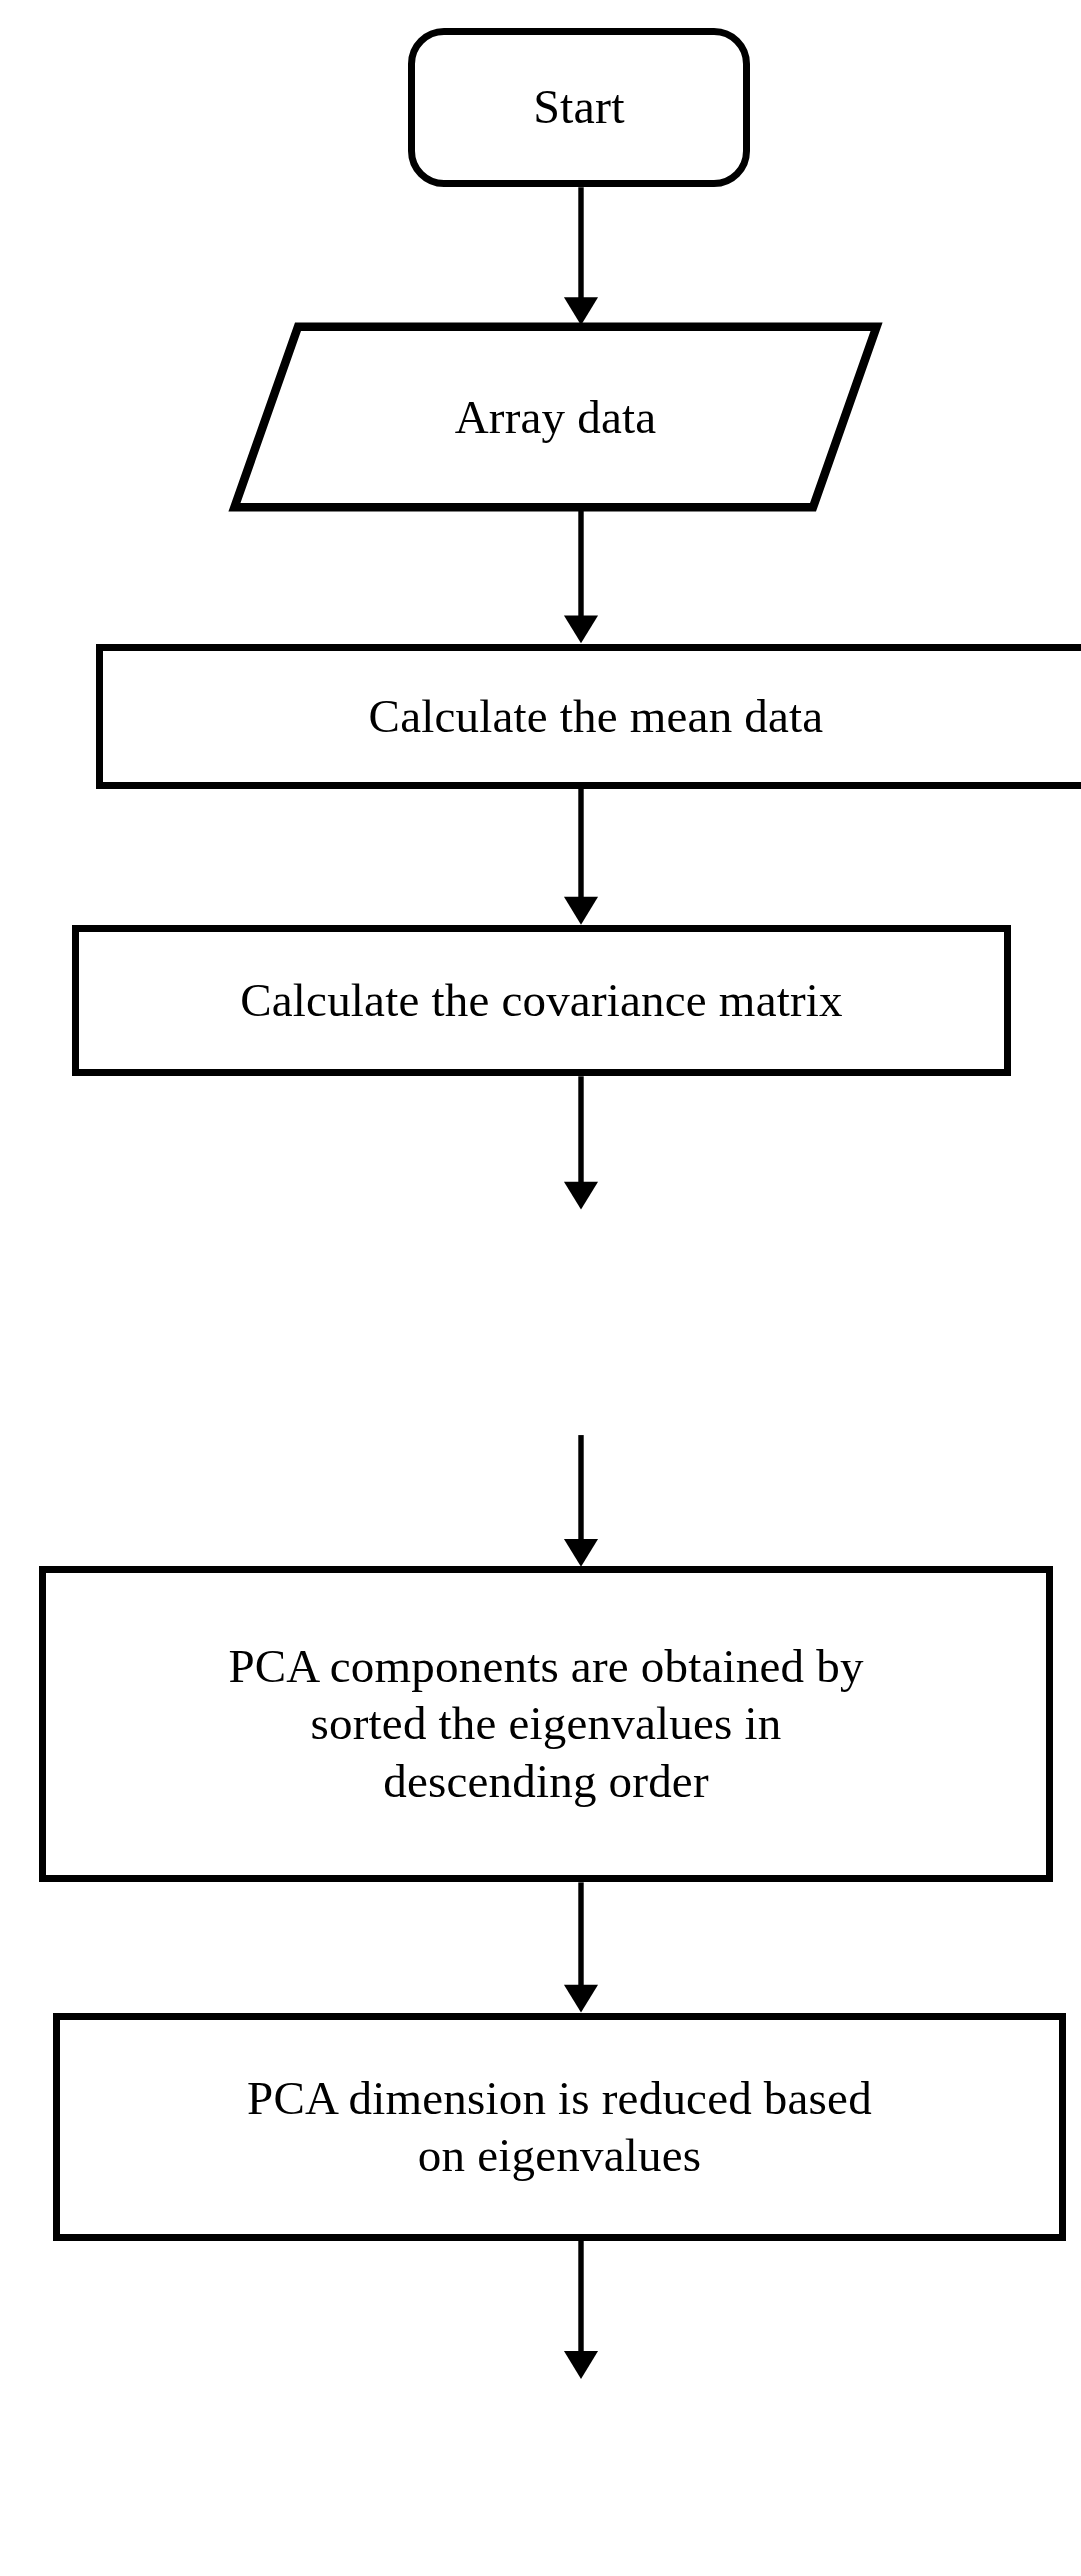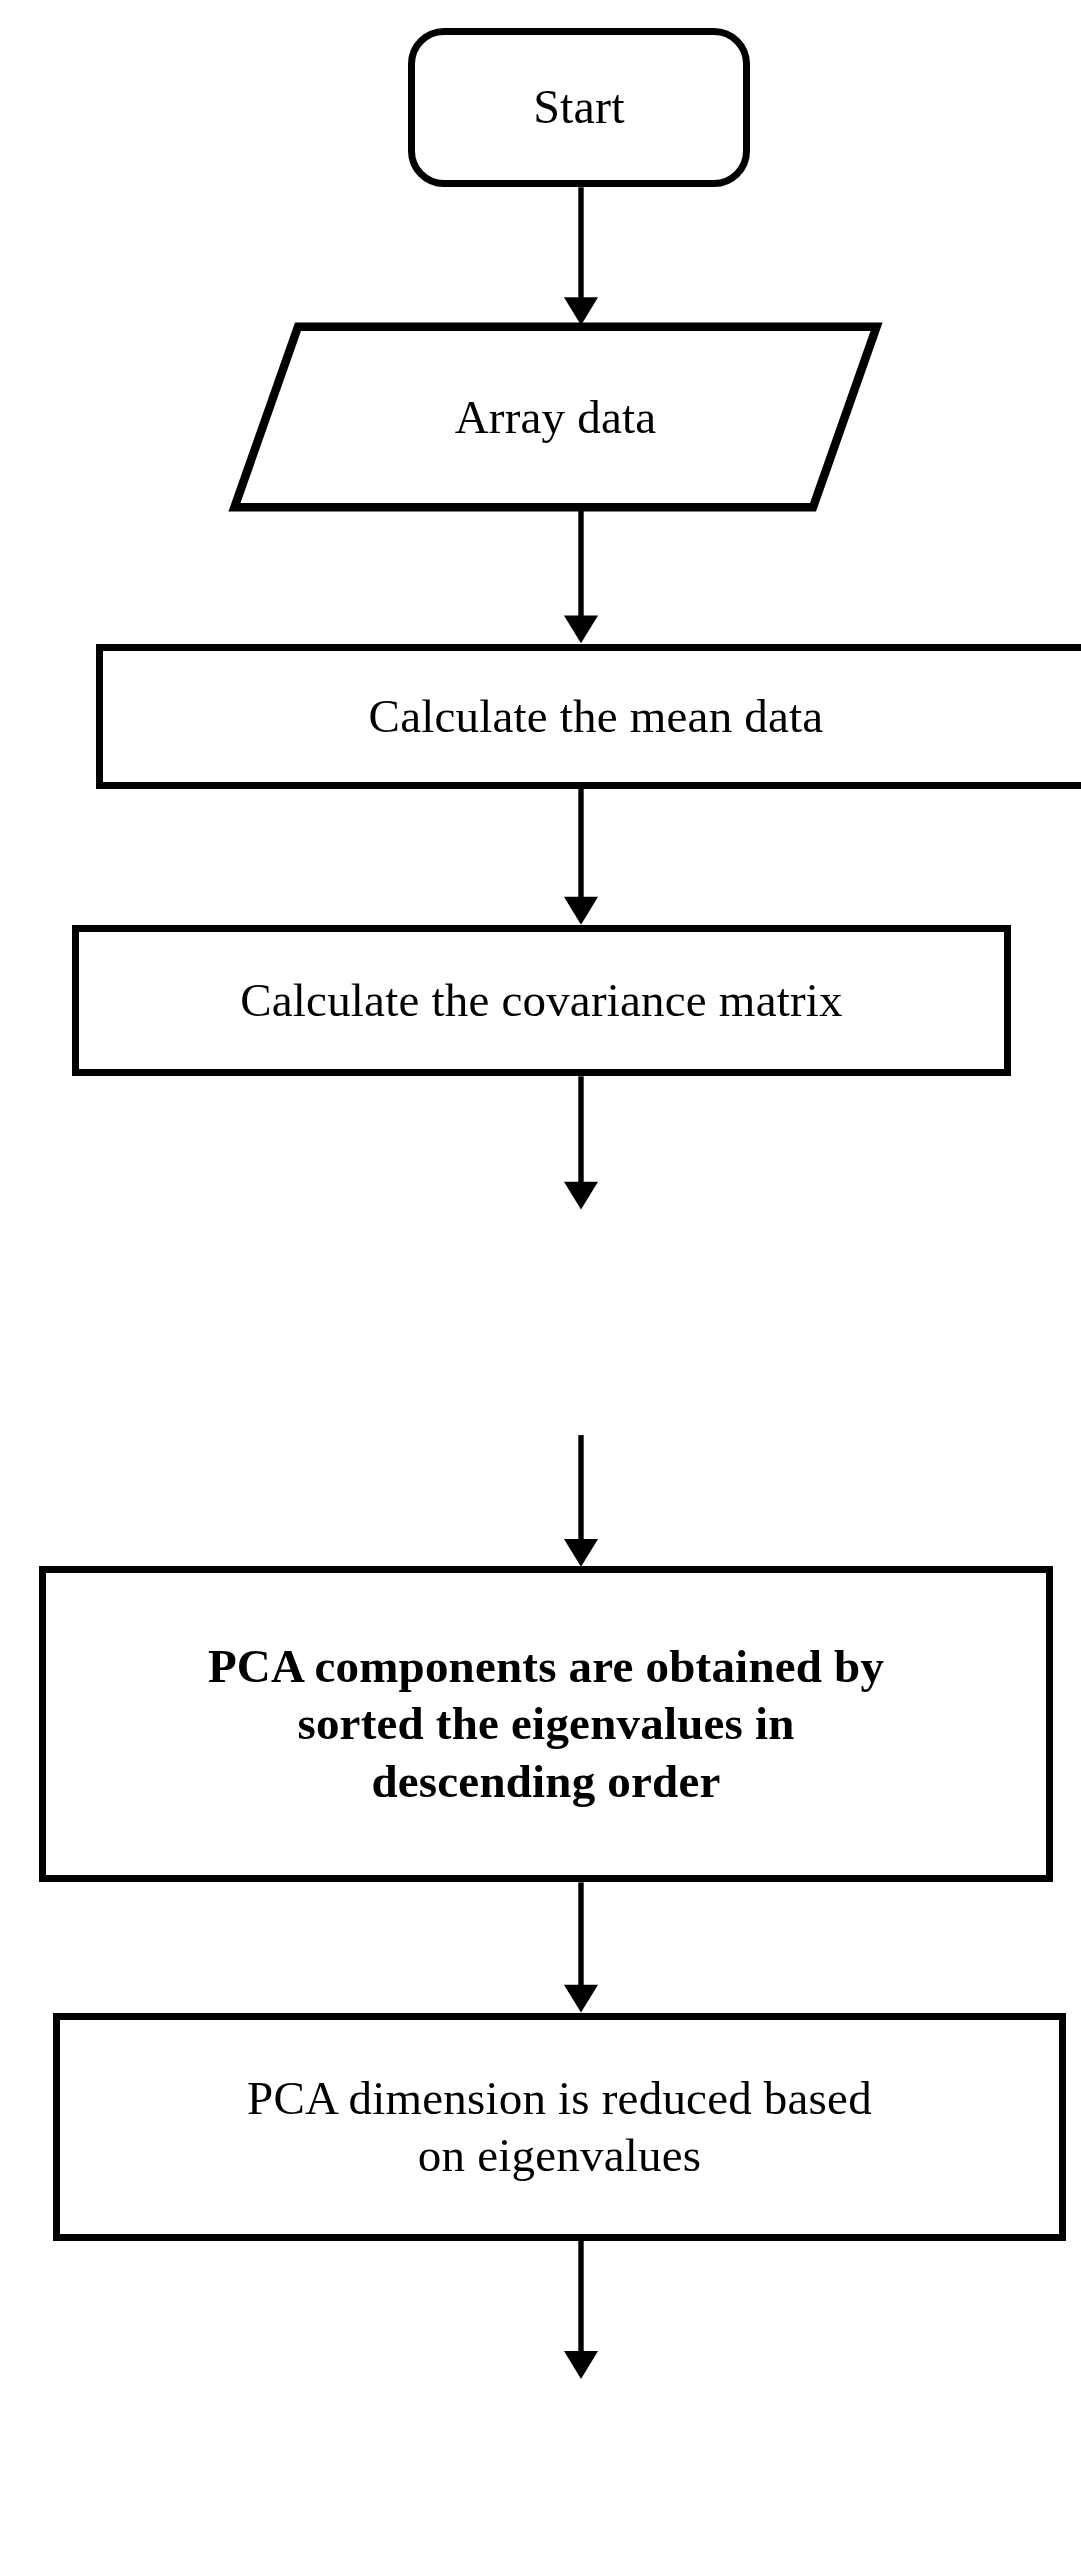--- a/index.html
+++ b/index.html
@@ -134,21 +134,21 @@
   </div>
 
 
   <div class="connector" style="left:550px; top:1435px; width:62px; height:135px;">
     <svg width="62" height="135" viewBox="0 0 80 174" aria-hidden="true">
       <line x1="40" y1="0" x2="40" y2="138" stroke="#000000" stroke-width="7"></line>
       <polygon points="18,134 62,134 40,170" fill="#000000"></polygon>
     </svg>
   </div>
 
-  <div class="node node-rect" style="left:39px; top:1566px; width:1014px; height:316px;font-weight:bold;">
+  <div class="node node-rect" style="left:39px; top:1566px; width:1014px; height:316px;">
     <span class="node-label">PCA components are obtained by
 sorted the eigenvalues in
 descending order</span>
   </div>
 
   <div class="connector" style="left:550px; top:1882px; width:62px; height:134px;">
     <svg width="62" height="134" viewBox="0 0 80 172" aria-hidden="true">
       <line x1="40" y1="0" x2="40" y2="136" stroke="#000000" stroke-width="7"></line>
       <polygon points="18,132 62,132 40,168" fill="#000000"></polygon>
     </svg>

